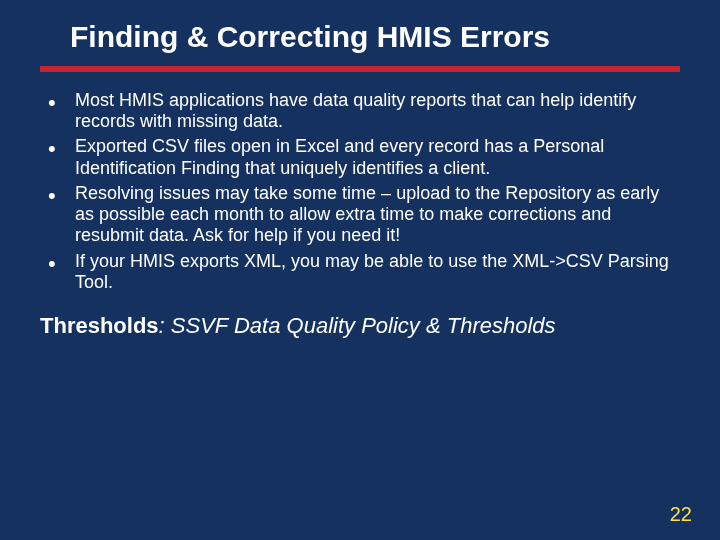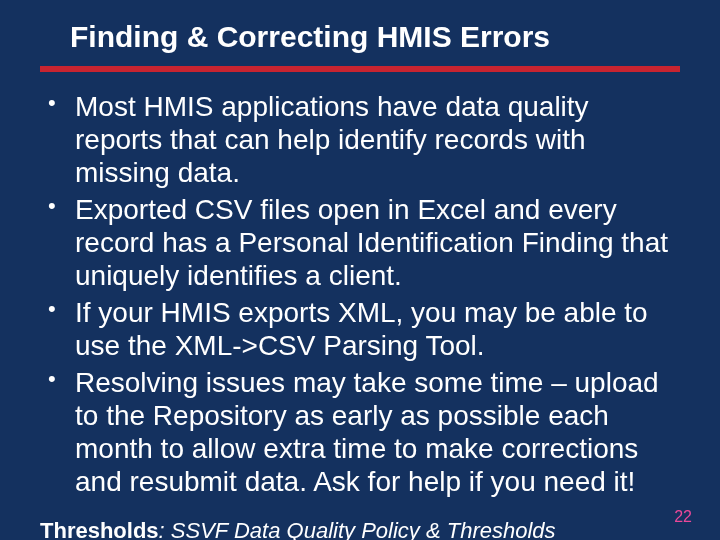--- a/index.html
+++ b/index.html
@@ -32,21 +32,21 @@
     }
     .bullets {
       list-style: none;
       padding: 0;
       margin: 0 0 20px 0;
     }
     .bullets li {
       position: relative;
       padding-left: 35px;
       margin-bottom: 4px;
-      font-size: 28px;
+      font-size: 18px;
       line-height: 1.18;
     }
     .bullets li::before {
       content: "•";
       position: absolute;
       left: 8px;
       top: 0;
       font-size: 22px;
     }
     .reference {
@@ -56,33 +56,33 @@
     .reference .label {
       font-weight: bold;
     }
     .reference .text {
       font-style: italic;
     }
     .page-num {
       position: absolute;
       bottom: 14px;
       right: 28px;
-      font-size: 16px;
-      color: #ec4899;
+      font-size: 20px;
+      color: #fde047;
     }
   </style>
 </head>
 <body>
 
 <div class="slide">
   <h1 class="title">Finding &amp; Correcting HMIS Errors</h1>
   <div class="divider"></div>
   <ul class="bullets">
     <li>Most HMIS applications have data quality reports that can help identify records with missing data.</li>
     <li>Exported CSV files open in Excel and every record has a Personal Identification Finding that uniquely identifies a client.</li>
+    <li>Resolving issues may take some time – upload to the Repository as early as possible each month to allow extra time to make corrections and resubmit data.  Ask for help if you need it!</li>
     <li>If your HMIS exports XML, you may be able to use the XML-&gt;CSV Parsing Tool.</li>
-    <li>Resolving issues may take some time – upload to the Repository as early as possible each month to allow extra time to make corrections and resubmit data.  Ask for help if you need it!</li>
   </ul>
   <div class="reference">
     <span class="label">Thresholds</span><span class="text">: SSVF Data Quality Policy &amp; Thresholds</span>
   </div>
   <div class="page-num">22</div>
 </div>
 
 </body></html>

